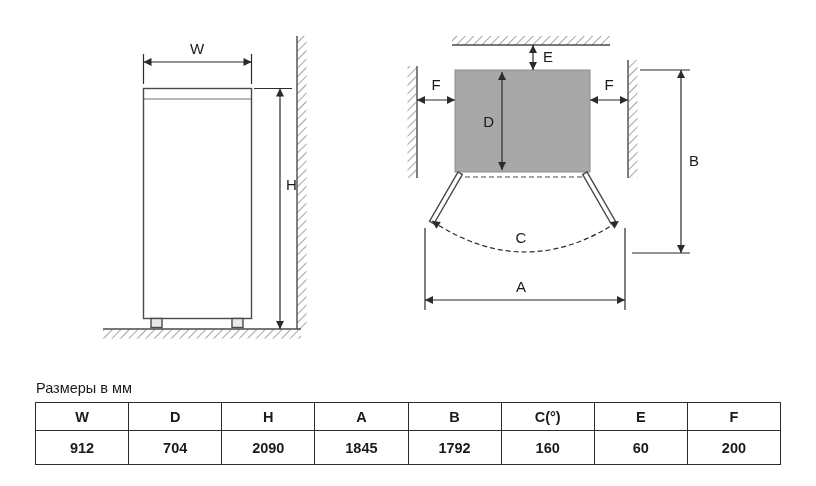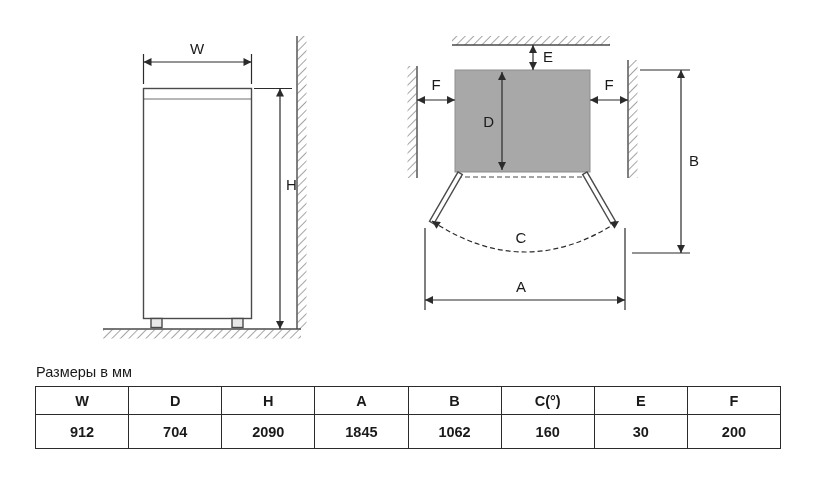--- a/index.html
+++ b/index.html
@@ -8,21 +8,21 @@
     font-family:"Liberation Sans", sans-serif;color:#1a1a1a;
     overflow:hidden;
   }
   .diagram-wrap{width:816px;height:352px;}
   svg{display:block;}
   svg text{
     font-family:"Liberation Sans", sans-serif;
     font-size:15px;fill:#1a1a1a;
   }
   .note{
-    margin:12px 0 6px 36px;
+    margin:28px 0 6px 36px;
     font-size:14.5px;
   }
   table.dims{
     margin-left:35px;margin-top:6px;
     width:746px;border-collapse:collapse;table-layout:fixed;
     font-size:14.5px;
   }
   table.dims th, table.dims td{
     border:1px solid #2b2b2b;text-align:center;padding:0;
   }
@@ -145,19 +145,19 @@
       <th>E</th>
       <th>F</th>
     </tr>
   </thead>
   <tbody>
     <tr>
       <td>912</td>
       <td>704</td>
       <td>2090</td>
       <td>1845</td>
-      <td>1062</td>
+      <td>1792</td>
       <td>160</td>
-      <td>30</td>
+      <td>60</td>
       <td>200</td>
     </tr>
   </tbody>
 </table>
 
 </body></html>

